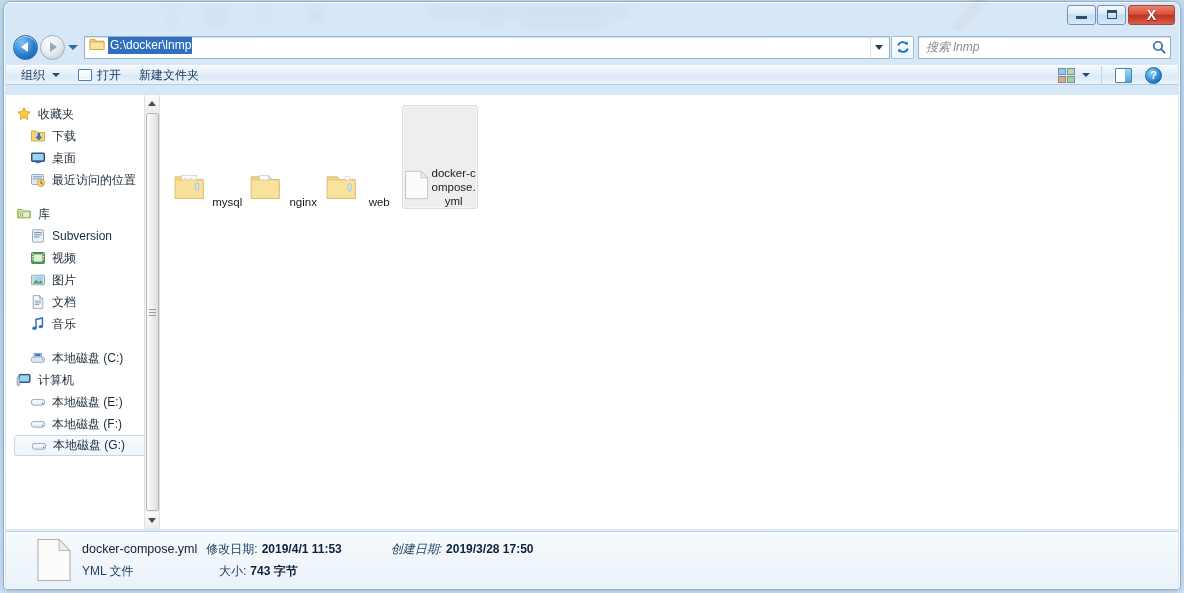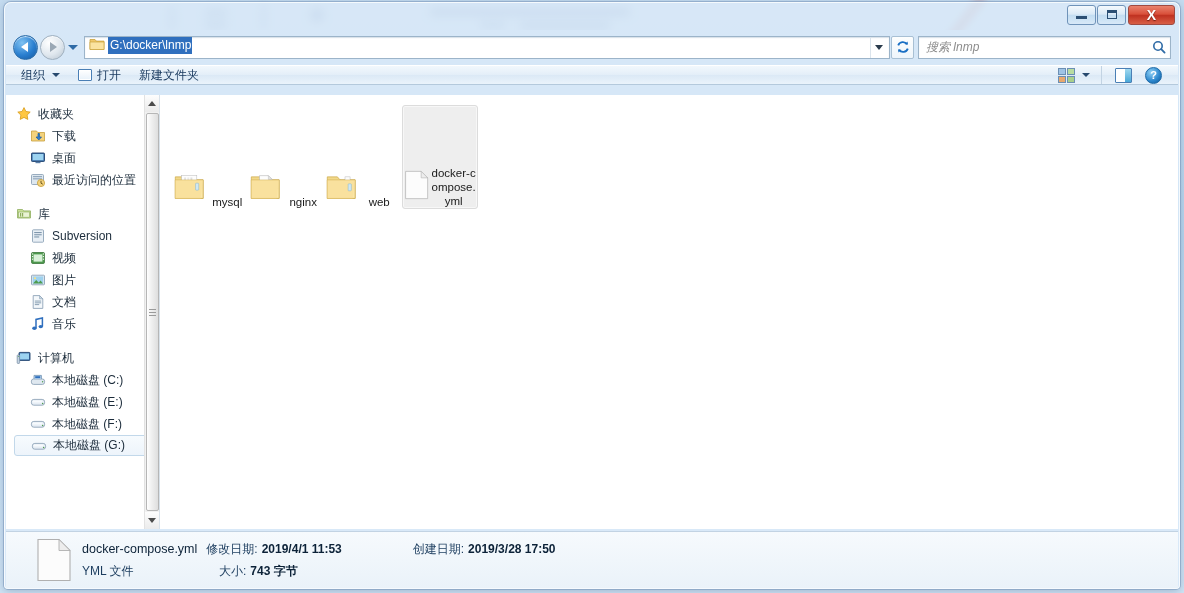--- a/index.html
+++ b/index.html
@@ -475,41 +475,41 @@
             <path d="M6 12V3.4l6.4-1.4v8.6" fill="none" stroke="#2f6fbe" stroke-width="1.5"></path>
             <ellipse cx="4.4" cy="12.2" rx="2.2" ry="1.7" fill="#2f6fbe"></ellipse>
             <ellipse cx="10.8" cy="10.6" rx="2.2" ry="1.7" fill="#2f6fbe"></ellipse>
           </svg>
         </span>
         <span>音乐</span>
       </div>
 
       <div class="nav-gap"></div>
 
+      <div class="nav-item child">
+        <span class="ico">
+          <svg width="16" height="16" viewBox="0 0 16 16">
+            <rect x="1.4" y="7" width="13.2" height="5.4" rx="2.2" fill="#dfe8f0" stroke="#8ea4b8" stroke-width="0.9"></rect>
+            <circle cx="12.6" cy="9.7" r="0.7" fill="#4f9c4f"></circle>
+            <path d="M4 7V3.4h7.4V7" fill="#b8d4ec" stroke="#6f90b0" stroke-width="0.8"></path>
+            <rect x="5.2" y="4.2" width="5" height="2" fill="#2f6fbe"></rect>
+          </svg>
+        </span>
+        <span>本地磁盘 (C:)</span>
+      </div>
       <div class="nav-item root">
         <span class="ico">
           <svg width="16" height="16" viewBox="0 0 16 16">
             <rect x="3" y="2.4" width="11" height="8" rx="0.8" fill="#3d6ea8" stroke="#20436e" stroke-width="0.9"></rect>
             <rect x="4" y="3.4" width="9" height="6" fill="#9cd3f0"></rect>
             <rect x="1.2" y="5" width="2.4" height="8.4" rx="0.6" fill="#c3d3e2" stroke="#7d93a8" stroke-width="0.8"></rect>
             <circle cx="2.4" cy="6.4" r="0.5" fill="#4f9c4f"></circle>
           </svg>
         </span>
         <span>计算机</span>
-      </div>
-      <div class="nav-item child">
-        <span class="ico">
-          <svg width="16" height="16" viewBox="0 0 16 16">
-            <rect x="1.4" y="7" width="13.2" height="5.4" rx="2.2" fill="#dfe8f0" stroke="#8ea4b8" stroke-width="0.9"></rect>
-            <circle cx="12.6" cy="9.7" r="0.7" fill="#4f9c4f"></circle>
-            <path d="M4 7V3.4h7.4V7" fill="#b8d4ec" stroke="#6f90b0" stroke-width="0.8"></path>
-            <rect x="5.2" y="4.2" width="5" height="2" fill="#2f6fbe"></rect>
-          </svg>
-        </span>
-        <span>本地磁盘 (C:)</span>
       </div>
       <div class="nav-item child">
         <span class="ico">
           <svg width="16" height="16" viewBox="0 0 16 16">
             <rect x="1.4" y="5.4" width="13.2" height="5.8" rx="2.4" fill="#e7eef5" stroke="#8ea4b8" stroke-width="0.9"></rect>
             <rect x="2.4" y="6.4" width="10" height="2" rx="1" fill="#f7fafd"></rect>
             <circle cx="12.6" cy="9.4" r="0.75" fill="#4f9c4f"></circle>
           </svg>
         </span>
         <span>本地磁盘 (E:)</span>
@@ -606,21 +606,21 @@
       <svg width="36" height="44" viewBox="0 0 36 44">
         <path d="M2 1.5h21l11 11v30H2z" fill="#fcfcfc" stroke="#b0b0b0" stroke-width="1.1"></path>
         <path d="M23 1.5v11h11z" fill="#ededed" stroke="#b0b0b0" stroke-width="0.9"></path>
       </svg>
     </div>
     <div class="st-text">
       <div class="st-line">
         <span class="st-name">docker-compose.yml</span>
         <span class="st-key">修改日期:</span>
         <span class="st-val">2019/4/1 11:53</span>
-        <span class="st-key" style="margin-left:71px;">创建日期:</span>
+        <span class="st-key" style="margin-left:49px;font-style:italic;">创建日期:</span>
         <span class="st-val">2019/3/28 17:50</span>
       </div>
       <div class="st-line">
         <span class="st-type">YML 文件</span>
         <span class="st-key">大小:</span>
         <span class="st-val">743 字节</span>
       </div>
     </div>
 
   </div>

